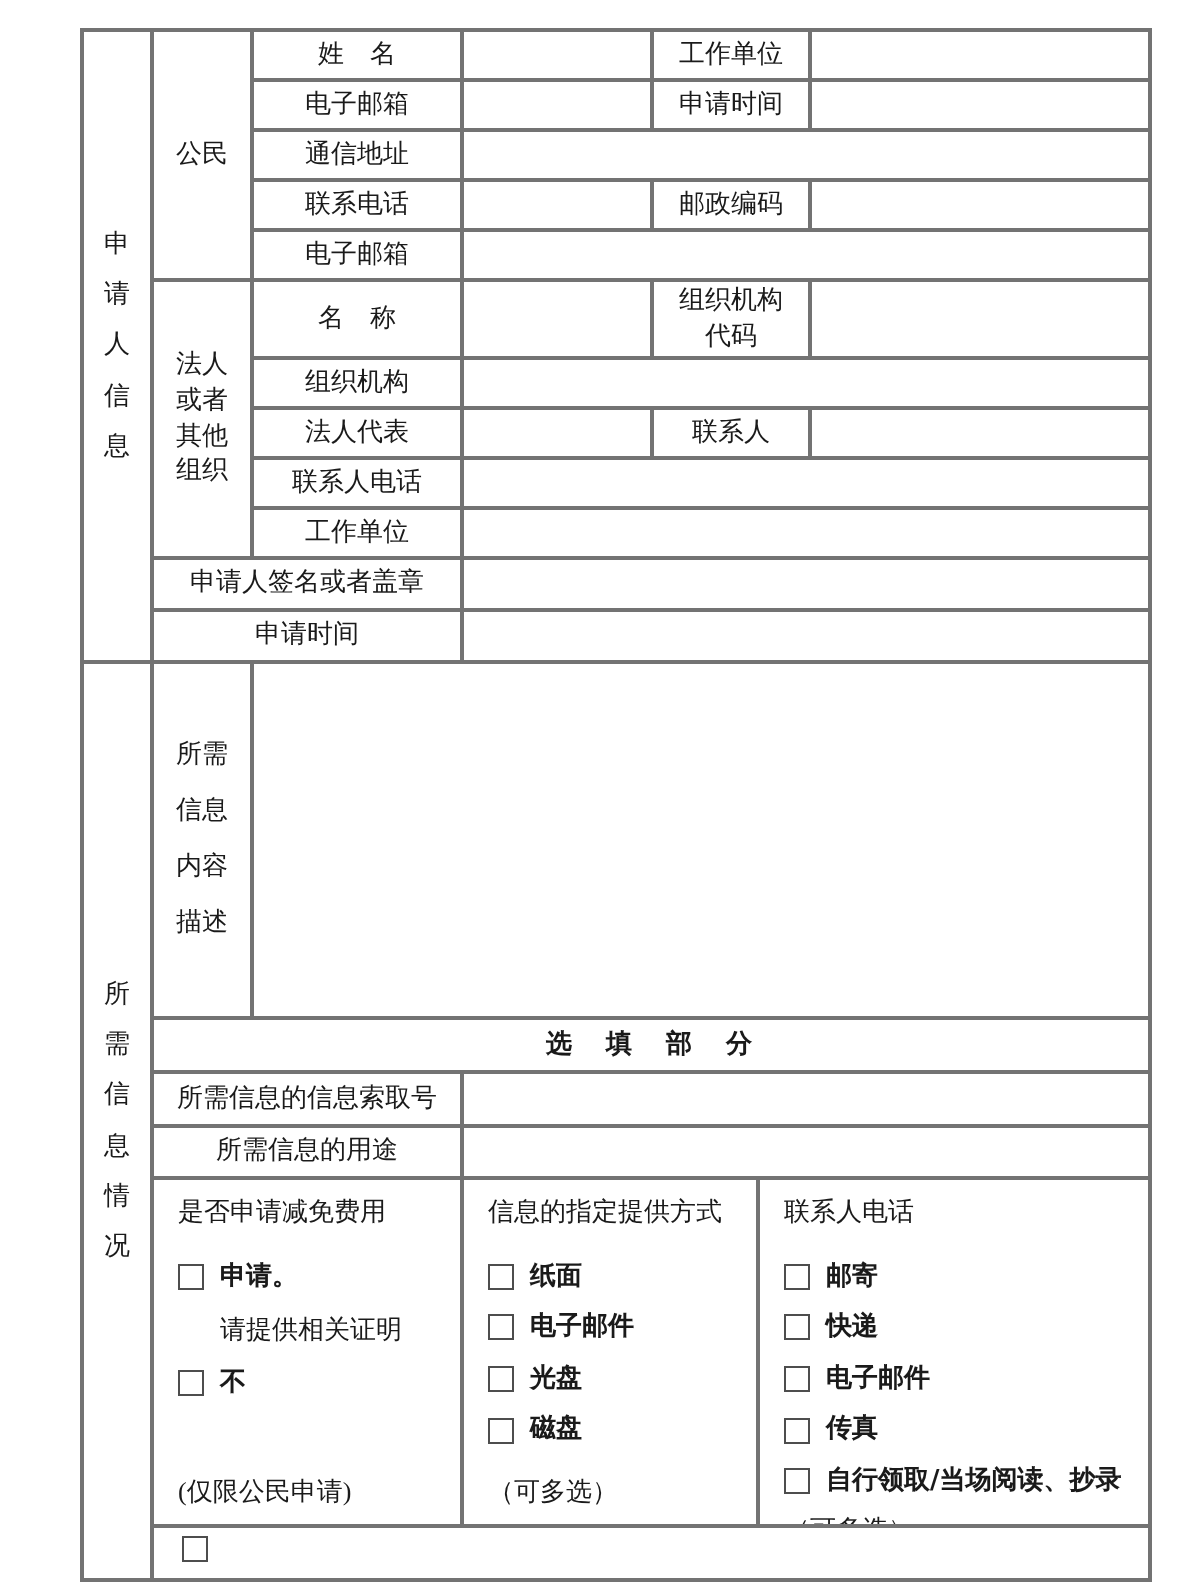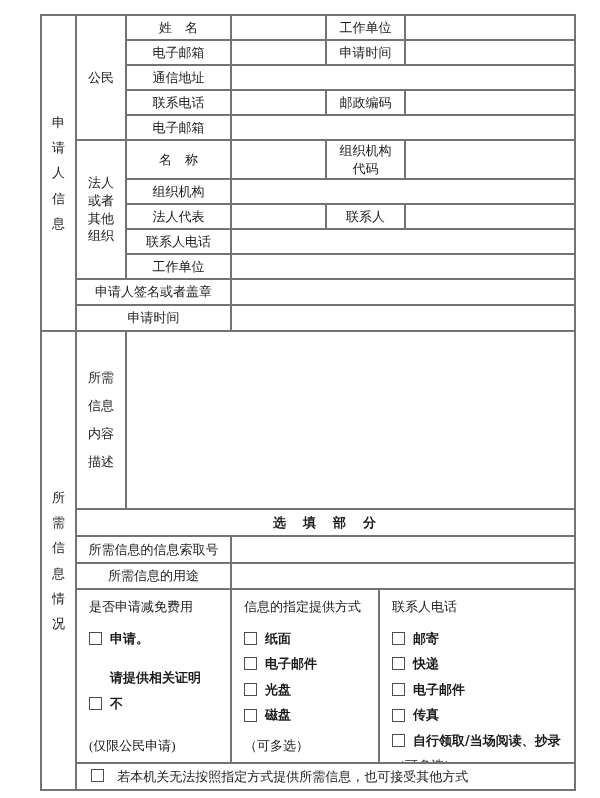--- a/index.html
+++ b/index.html
@@ -21,21 +21,21 @@
   .h25{height:25px}.h26{height:26px}.h38{height:38px}
   .h178{height:178px}.h27{height:27px}.h172{height:172px}
   .pre{white-space:pre-line;}
   .vcell{vertical-align:middle;text-align:center;}
   .vtext{white-space:pre-line;line-height:1.95;display:inline-block;}
   .opt-head{font-weight:bold;letter-spacing:2px;margin-top:14px;}
   .cb-cell{vertical-align:top;text-align:left;padding:8px 10px 6px 12px;}
   .cb-col{display:flex;flex-direction:column;height:158px;}
   .cb-title{margin-bottom:6px;}
   .cbi{display:flex;align-items:center;margin-top:8px;font-weight:bold;}
-  .cbi-noline{margin-top:22px;padding-left:21px;font-weight:bold;}
+  .cbi-noline{margin-top:10px;padding-left:21px;}
   .cb{
     display:inline-block;width:11px;height:11px;
     border:1px solid #4d4d4d;margin-right:8px;flex:0 0 auto;
     background:#fff;
   }
   .note{margin-top:auto;margin-bottom:2px;font-family:Liberation Serif, serif;}
   .note-inline{margin-top:8px;}
   .bottom-row{text-align:left;padding-left:14px;}
   .bottom-row .cb{vertical-align:-1px;margin-right:9px;}
   .val{background:#ffffff;}
@@ -214,17 +214,16 @@
           <span>自行领取/当场阅读、抄录</span>
         </div>
         <div class="note-inline">（可多选）</div>
       </div>
     </td>
   </tr>
 
   <tr class="h27">
     <td colspan="6" class="bottom-row">
       <span class="cb"></span>
-      <span>若本机关无法按照指定方式提供所需信息，也可接受其他方式</span>
     </td>
   </tr>
 </tbody>
   </table>
 
 </body></html>

